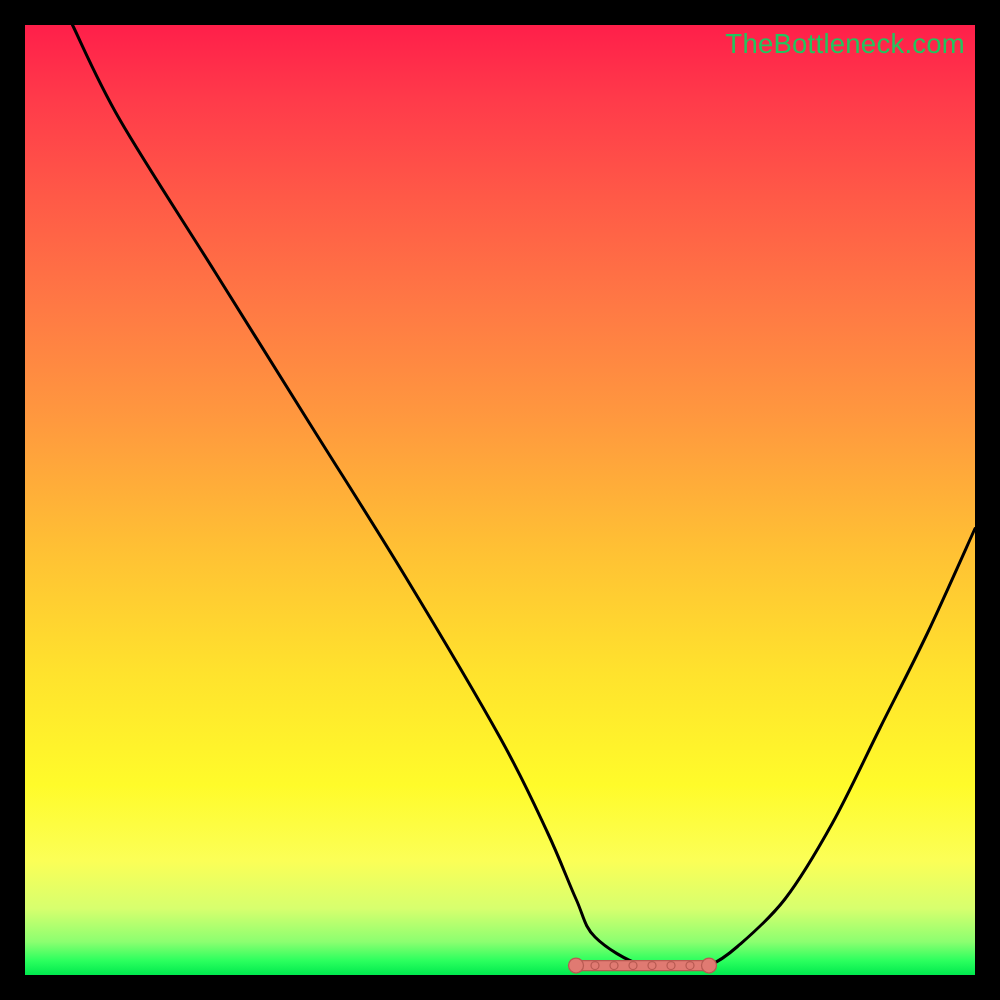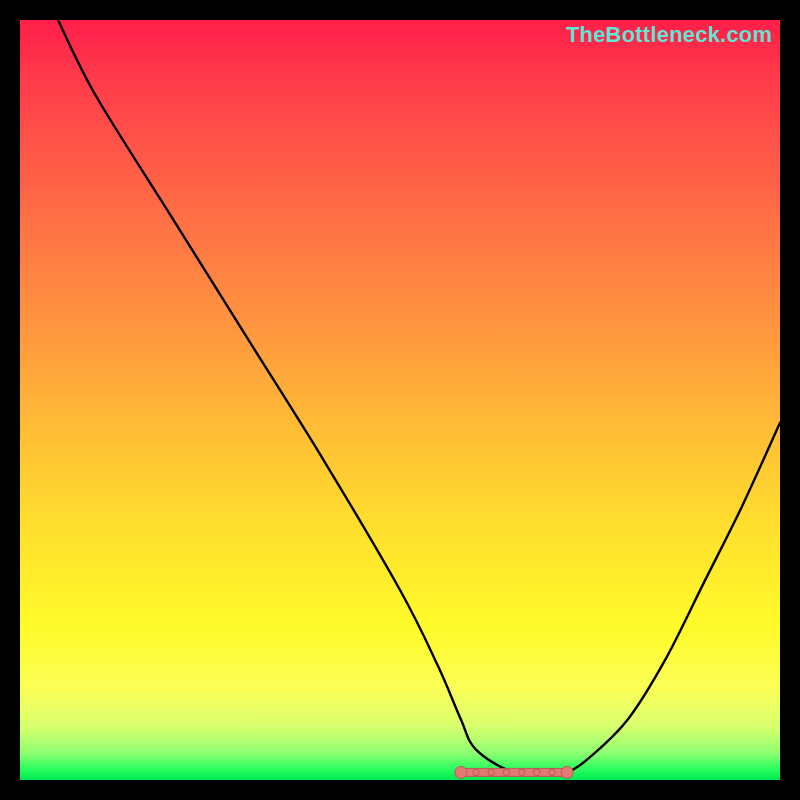--- a/index.html
+++ b/index.html
@@ -39,23 +39,23 @@
       #d7ff6e 93%,
       #8cff70 96.5%,
       #2bff5e 98.5%,
       #00e94e 100%
     );
   }
   .watermark {
     position: absolute;
     top: 2px;
     right: 8px;
-    color: #5eead4;
+    color: #22c55e;
     font-size: 22px;
-    font-weight: 700;
+    font-weight: 400;
     letter-spacing: 0.2px;
   }
   svg.curve {
     position: absolute;
     left: 0;
     top: 0;
     width: 760px;
     height: 760px;
     overflow: visible;
   }

